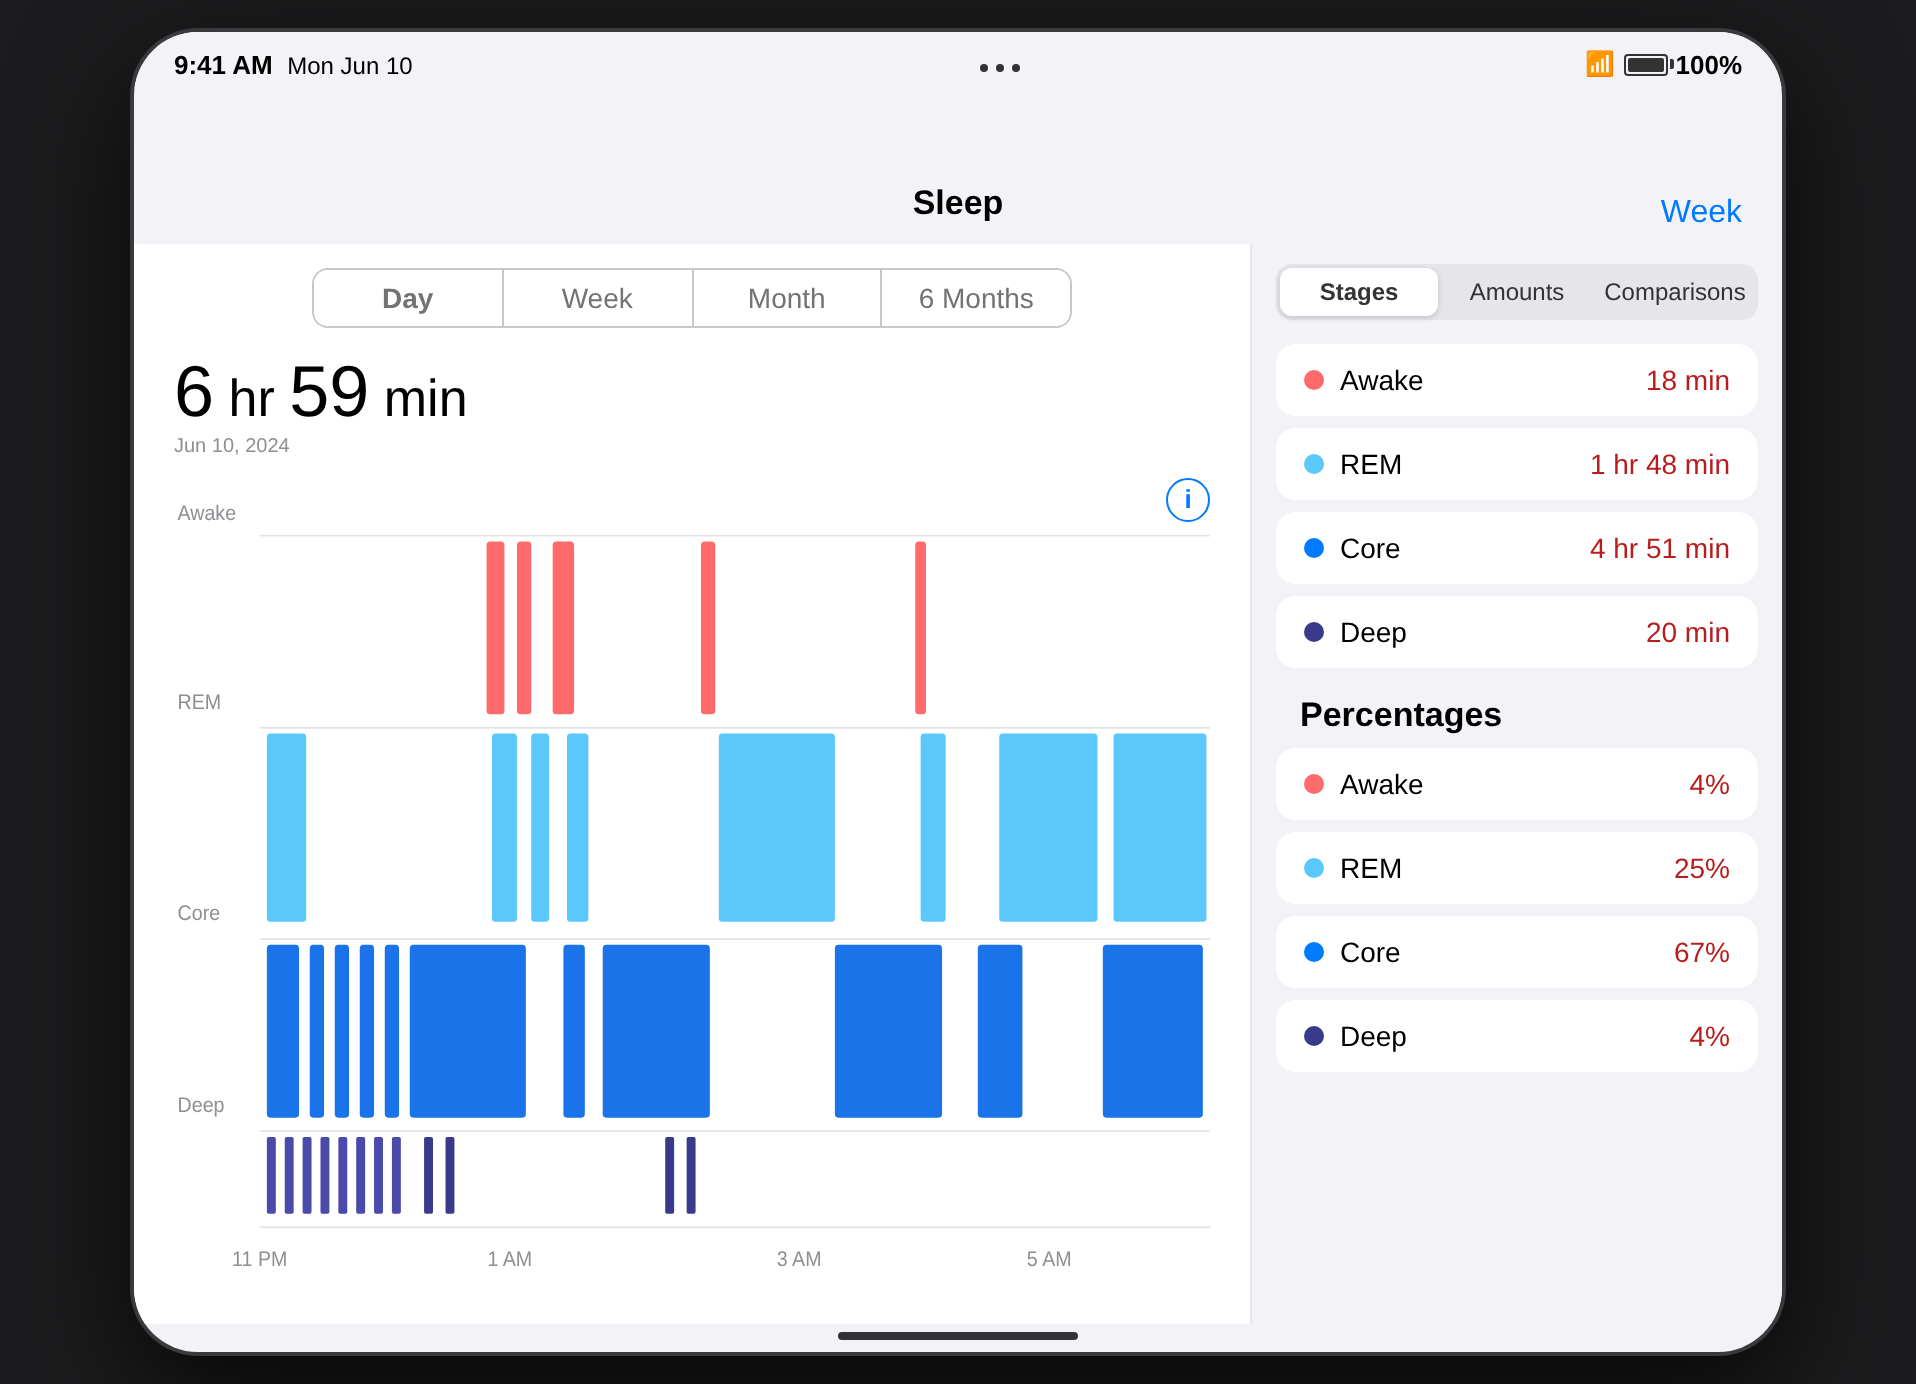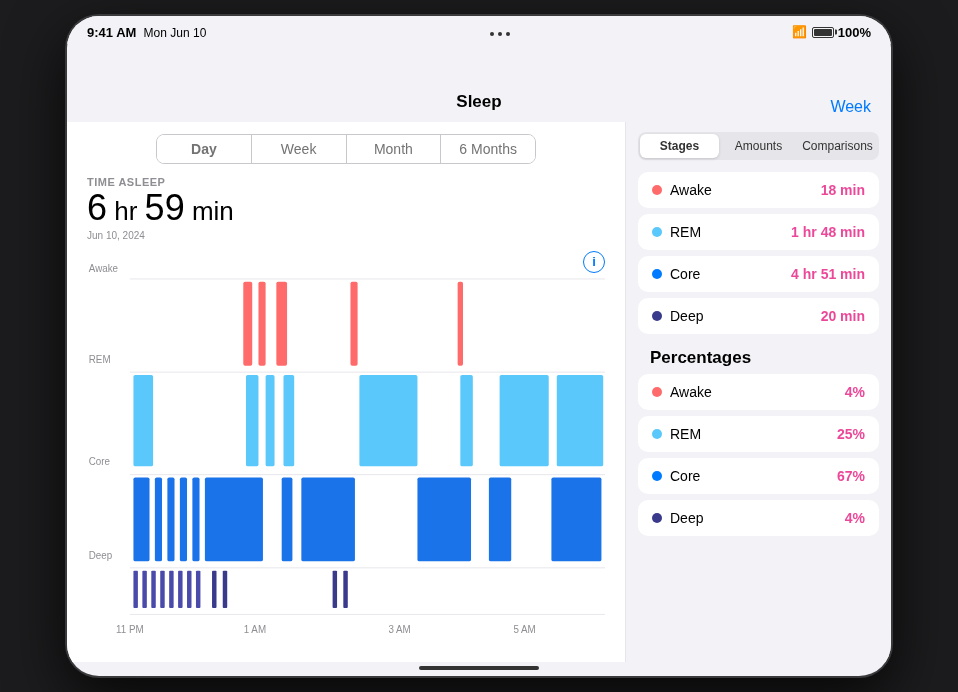--- a/index.html
+++ b/index.html
@@ -202,22 +202,22 @@
       border-radius: 50%;
       flex-shrink: 0;
     }
     .stage-name {
       font-size: 14px;
       font-weight: 400;
       color: #000;
     }
     .stage-value {
       font-size: 14px;
-      font-weight: 700;
-      color: #ec4899;
+      font-weight: 400;
+      color: #b91c1c;
     }
     .percentages-header {
       font-size: 17px;
       font-weight: 600;
       color: #000;
       padding: 8px 12px 6px;
     }
     .home-indicator {
       width: 120px;
       height: 4px;
@@ -260,21 +260,20 @@
       <div class="left-panel">
 
         <div class="period-tabs">
           <div class="period-tab active">Day</div>
           <div class="period-tab">Week</div>
           <div class="period-tab">Month</div>
           <div class="period-tab">6 Months</div>
         </div>
 
         <div class="sleep-summary">
-          <div class="time-asleep-label">TIME ASLEEP</div>
           <div class="sleep-time">
             <span>6</span><span class="unit"> hr </span><span>59</span><span class="unit"> min</span>
           </div>
           <div class="sleep-date">Jun 10, 2024</div>
         </div>
 
         <div class="chart-area">
           <div class="info-btn">i</div>
           <div class="chart-container">
             <svg class="chart-svg" viewBox="0 0 580 420" preserveAspectRatio="none">

